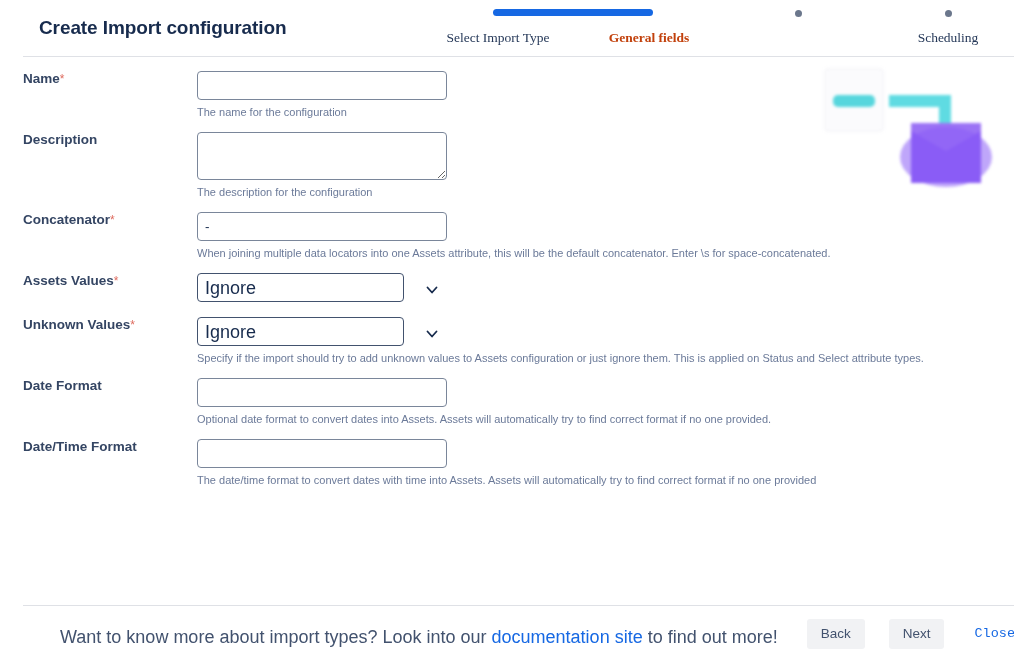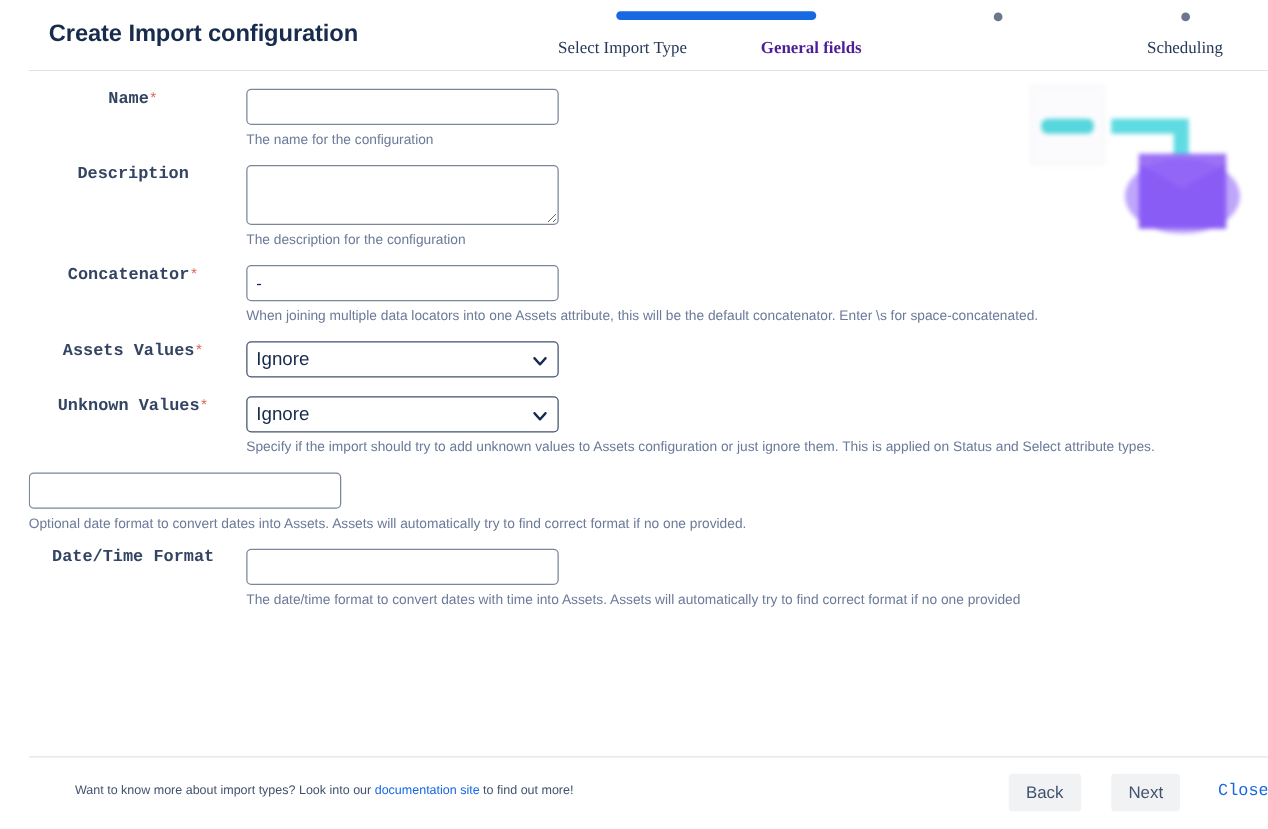--- a/index.html
+++ b/index.html
@@ -77,21 +77,21 @@
   }
   .step-label {
     font-size: 13.5px;
     color: #253858;
     white-space: nowrap;
     line-height: 16px;
     padding-top: 8px;
   }
   .step.active .step-label {
     font-weight: bold;
-    color: #4c1d95;
+    color: #c2410c;
   }
 
   
   .body {
     position: relative;
     height: 547px;
     background: #ffffff;
   }
 
   .form {
@@ -104,28 +104,27 @@
 
   .field-row {
     position: relative;
     display: flex;
     align-items: flex-start;
     margin-bottom: 0;
   }
   .field-label {
     width: 174px;
     flex: 0 0 174px;
-    text-align: center;
+    text-align: left;
     padding-right: 7px;
     font-size: 13.5px;
     font-weight: bold;
     color: #344563;
     line-height: 16px;
     white-space: nowrap;
-    font-family: Liberation Mono, monospace;
   }
   .req {
     color: #de6b5e;
     font-size: 12px;
     font-weight: normal;
     vertical-align: baseline;
   }
   .field-control {
     flex: 1 1 auto;
   }
@@ -157,28 +156,28 @@
     outline: none;
     resize: vertical;
   }
 
   .select-wrap {
     position: relative;
     width: 250px;
     height: 29px;
   }
   .select-box {
-    width: 250px;
+    width: 207px;
     height: 29px;
     padding: 3px 26px 3px 7px;
     border: 1px solid #42526e;
     border-radius: 4px;
     background: #ffffff;
     font-family: "Liberation Sans", sans-serif;
-    font-size: 15px;
+    font-size: 18px;
     color: #172b4d;
     line-height: 22px;
     outline: none;
     cursor: pointer;
     white-space: nowrap;
     overflow: hidden;
   }
   .select-chevron {
     position: absolute;
     right: 9px;
@@ -216,21 +215,21 @@
     bottom: 0;
     width: 1014px;
     height: 58px;
     border-top: 1px solid #dfe1e6;
     background: #ffffff;
   }
   .footer-note {
     position: absolute;
     left: 37px;
     top: 21px;
-    font-size: 10px;
+    font-size: 18px;
     color: #42526e;
     white-space: nowrap;
   }
   .footer-link {
     color: #1668e3;
     text-decoration: none;
     cursor: pointer;
   }
   .footer-buttons {
     position: absolute;
@@ -369,20 +368,21 @@
               </svg>
             </span>
           </div>
           <div class="help-text">Specify if the import should try to add unknown values to Assets configuration or just ignore them. This is applied on Status and Select attribute types.</div>
         </div>
       </div>
 
       <div class="spacer-sm"></div>
 
       <div class="field-row">
+        <div class="field-label"><span>Date Format</span></div>
         <div class="field-control">
           <input class="text-input" type="text" value="" style="">
           <div class="help-text">Optional date format to convert dates into Assets. Assets will automatically try to find correct format if no one provided.</div>
         </div>
       </div>
 
       <div class="spacer-sm"></div>
 
       <div class="field-row">
         <div class="field-label"><span>Date/Time Format</span></div>

